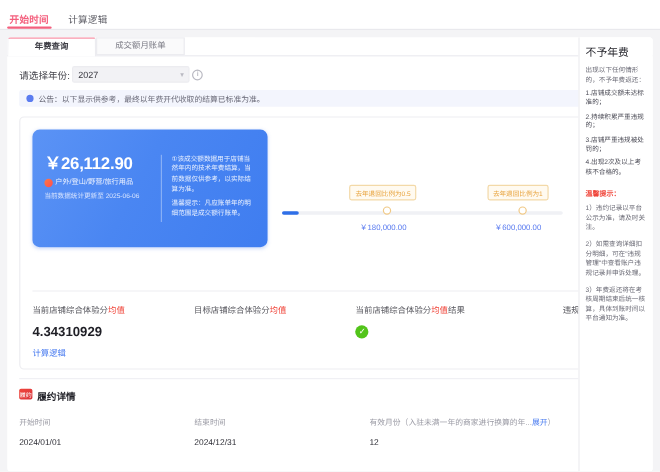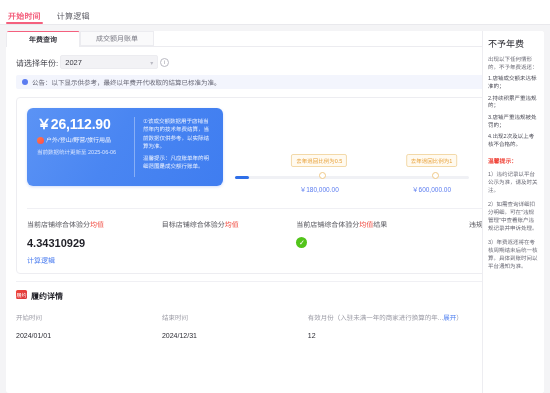--- a/index.html
+++ b/index.html
@@ -85,23 +85,23 @@
   }
   .ribbon span{
     position:absolute; display:block; width:80px; padding:2px 0;
     background:#53c41a; color:#fff; font-size:6px; text-align:center;
     transform:rotate(45deg); right:-22px; top:10px; letter-spacing:1px;
     box-shadow:0 1px 2px rgba(0,0,0,.12);
   }
 
   
   .bluecard{
-    width:196px; height:78px; border-radius:6px;
+    width:196px; height:98px; border-radius:6px;
     background:linear-gradient(118deg,#5b93f5 0%,#4a86f2 45%,#3f7df0 100%);
-    display:flex; padding:9px 10px; color:#fff; position:relative;
+    display:flex; padding:21px 10px; color:#fff; position:relative;
     box-shadow:0 1px 3px rgba(70,120,230,.25);
   }
   .bluecard .left{ width:95px; flex:none; }
   .bc-amount{ font-size:14px; font-weight:bold; letter-spacing:-.2px; line-height:1.1; }
   .bc-cat{ display:flex; gap:2px; align-items:flex-start; margin-top:4px; }
   .bc-cat .catico{
     width:7px;height:7px;border-radius:50%;
     background:linear-gradient(135deg,#ff7a45,#ff4d4f); flex:none; margin-top:.5px;
   }
   .bc-cat .cattxt{ font-size:6px; line-height:1.35; color:#eef3ff; }
@@ -138,21 +138,21 @@
   .badge.b2{ left:84%; }
   .nodeval{
     position:absolute; top:30px; transform:translateX(-50%);
     font-size:6.5px; color:#5b7cf0; white-space:nowrap;
   }
   .nodeval.v1{ left:36%; }
   .nodeval.v2{ left:84%; }
 
   
   .metrics{
-    display:flex; margin-top:22px; padding-top:10px; border-top:1px solid #f0f0f4;
+    display:flex; margin-top:36px; padding-top:10px; border-top:1px solid #f0f0f4;
   }
   .metric{ flex:1; }
   .metric.m4{ flex:none; width:92px; text-align:right; }
   .m-label{ font-size:7px; color:#58585f; white-space:nowrap; }
   .m-label .red{ color:#f0453a; }
   .m-value{ font-size:11px; font-weight:bold; color:#1f1f26; margin-top:8px; }
   .m-link{ font-size:7px; color:#4a7cf0; margin-top:6px; cursor:pointer; }
   .check{
     width:11px;height:11px;border-radius:50%;background:#52c41a;
     display:flex;align-items:center;justify-content:center; margin-top:8px;

